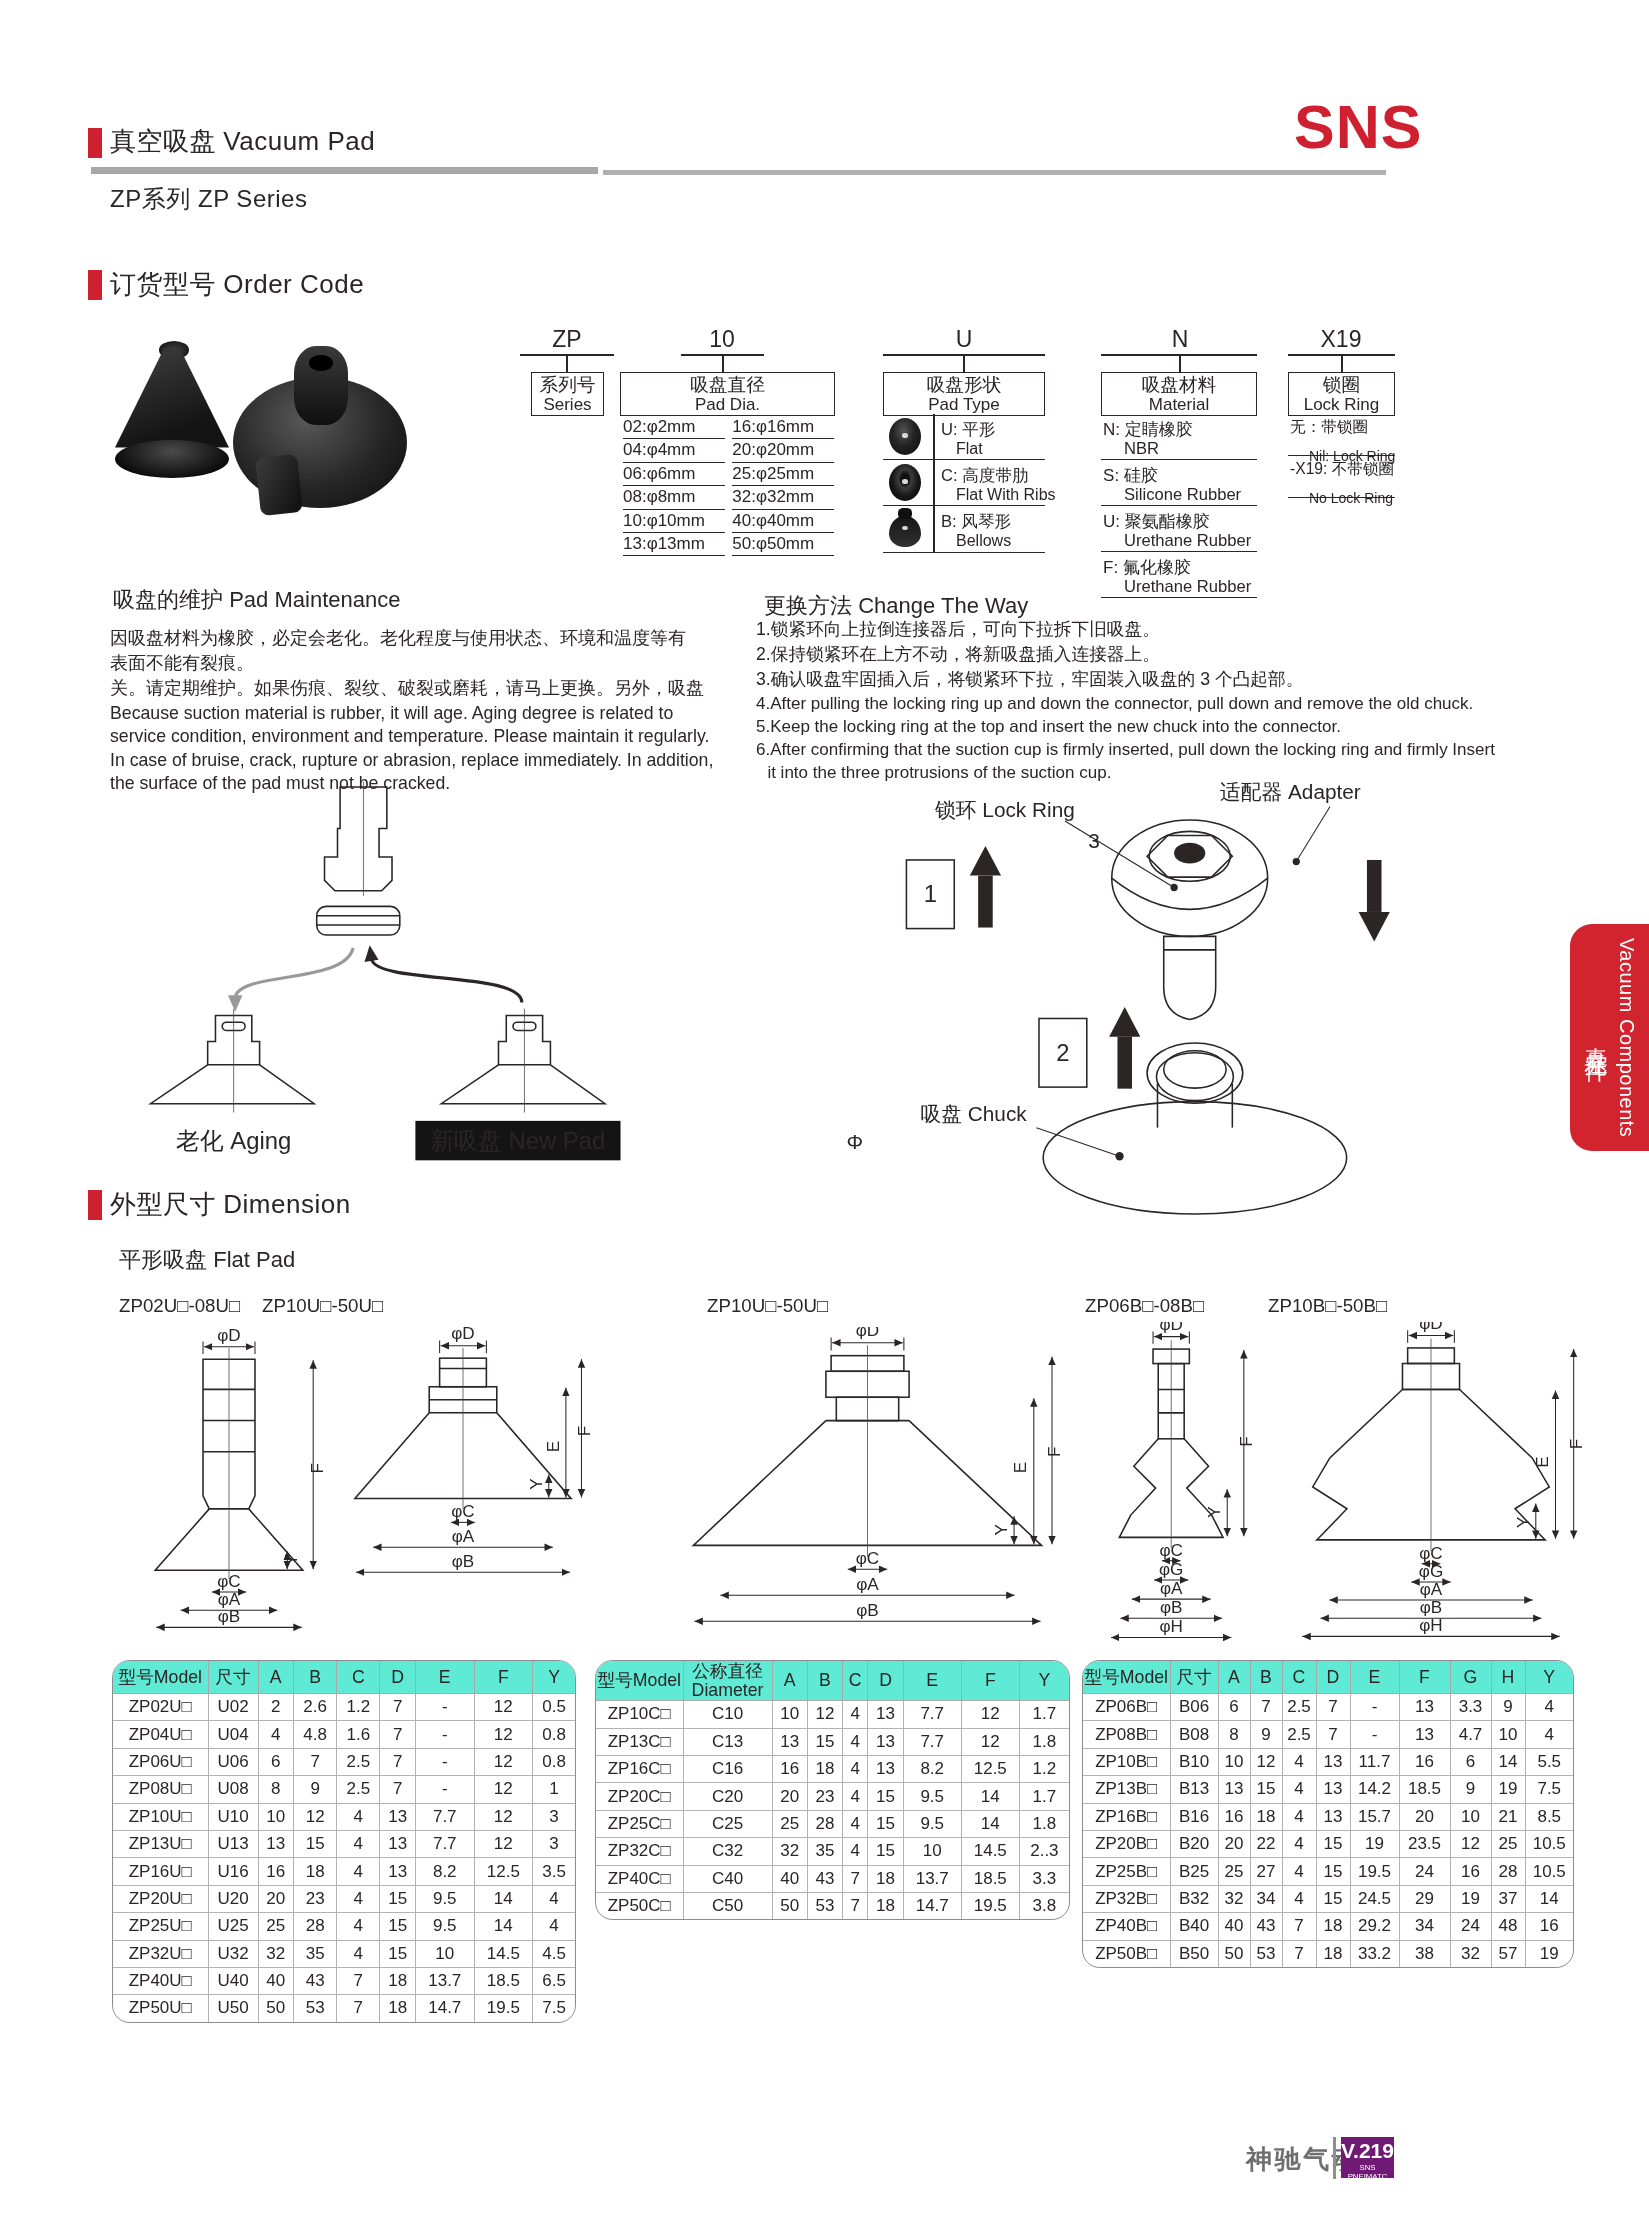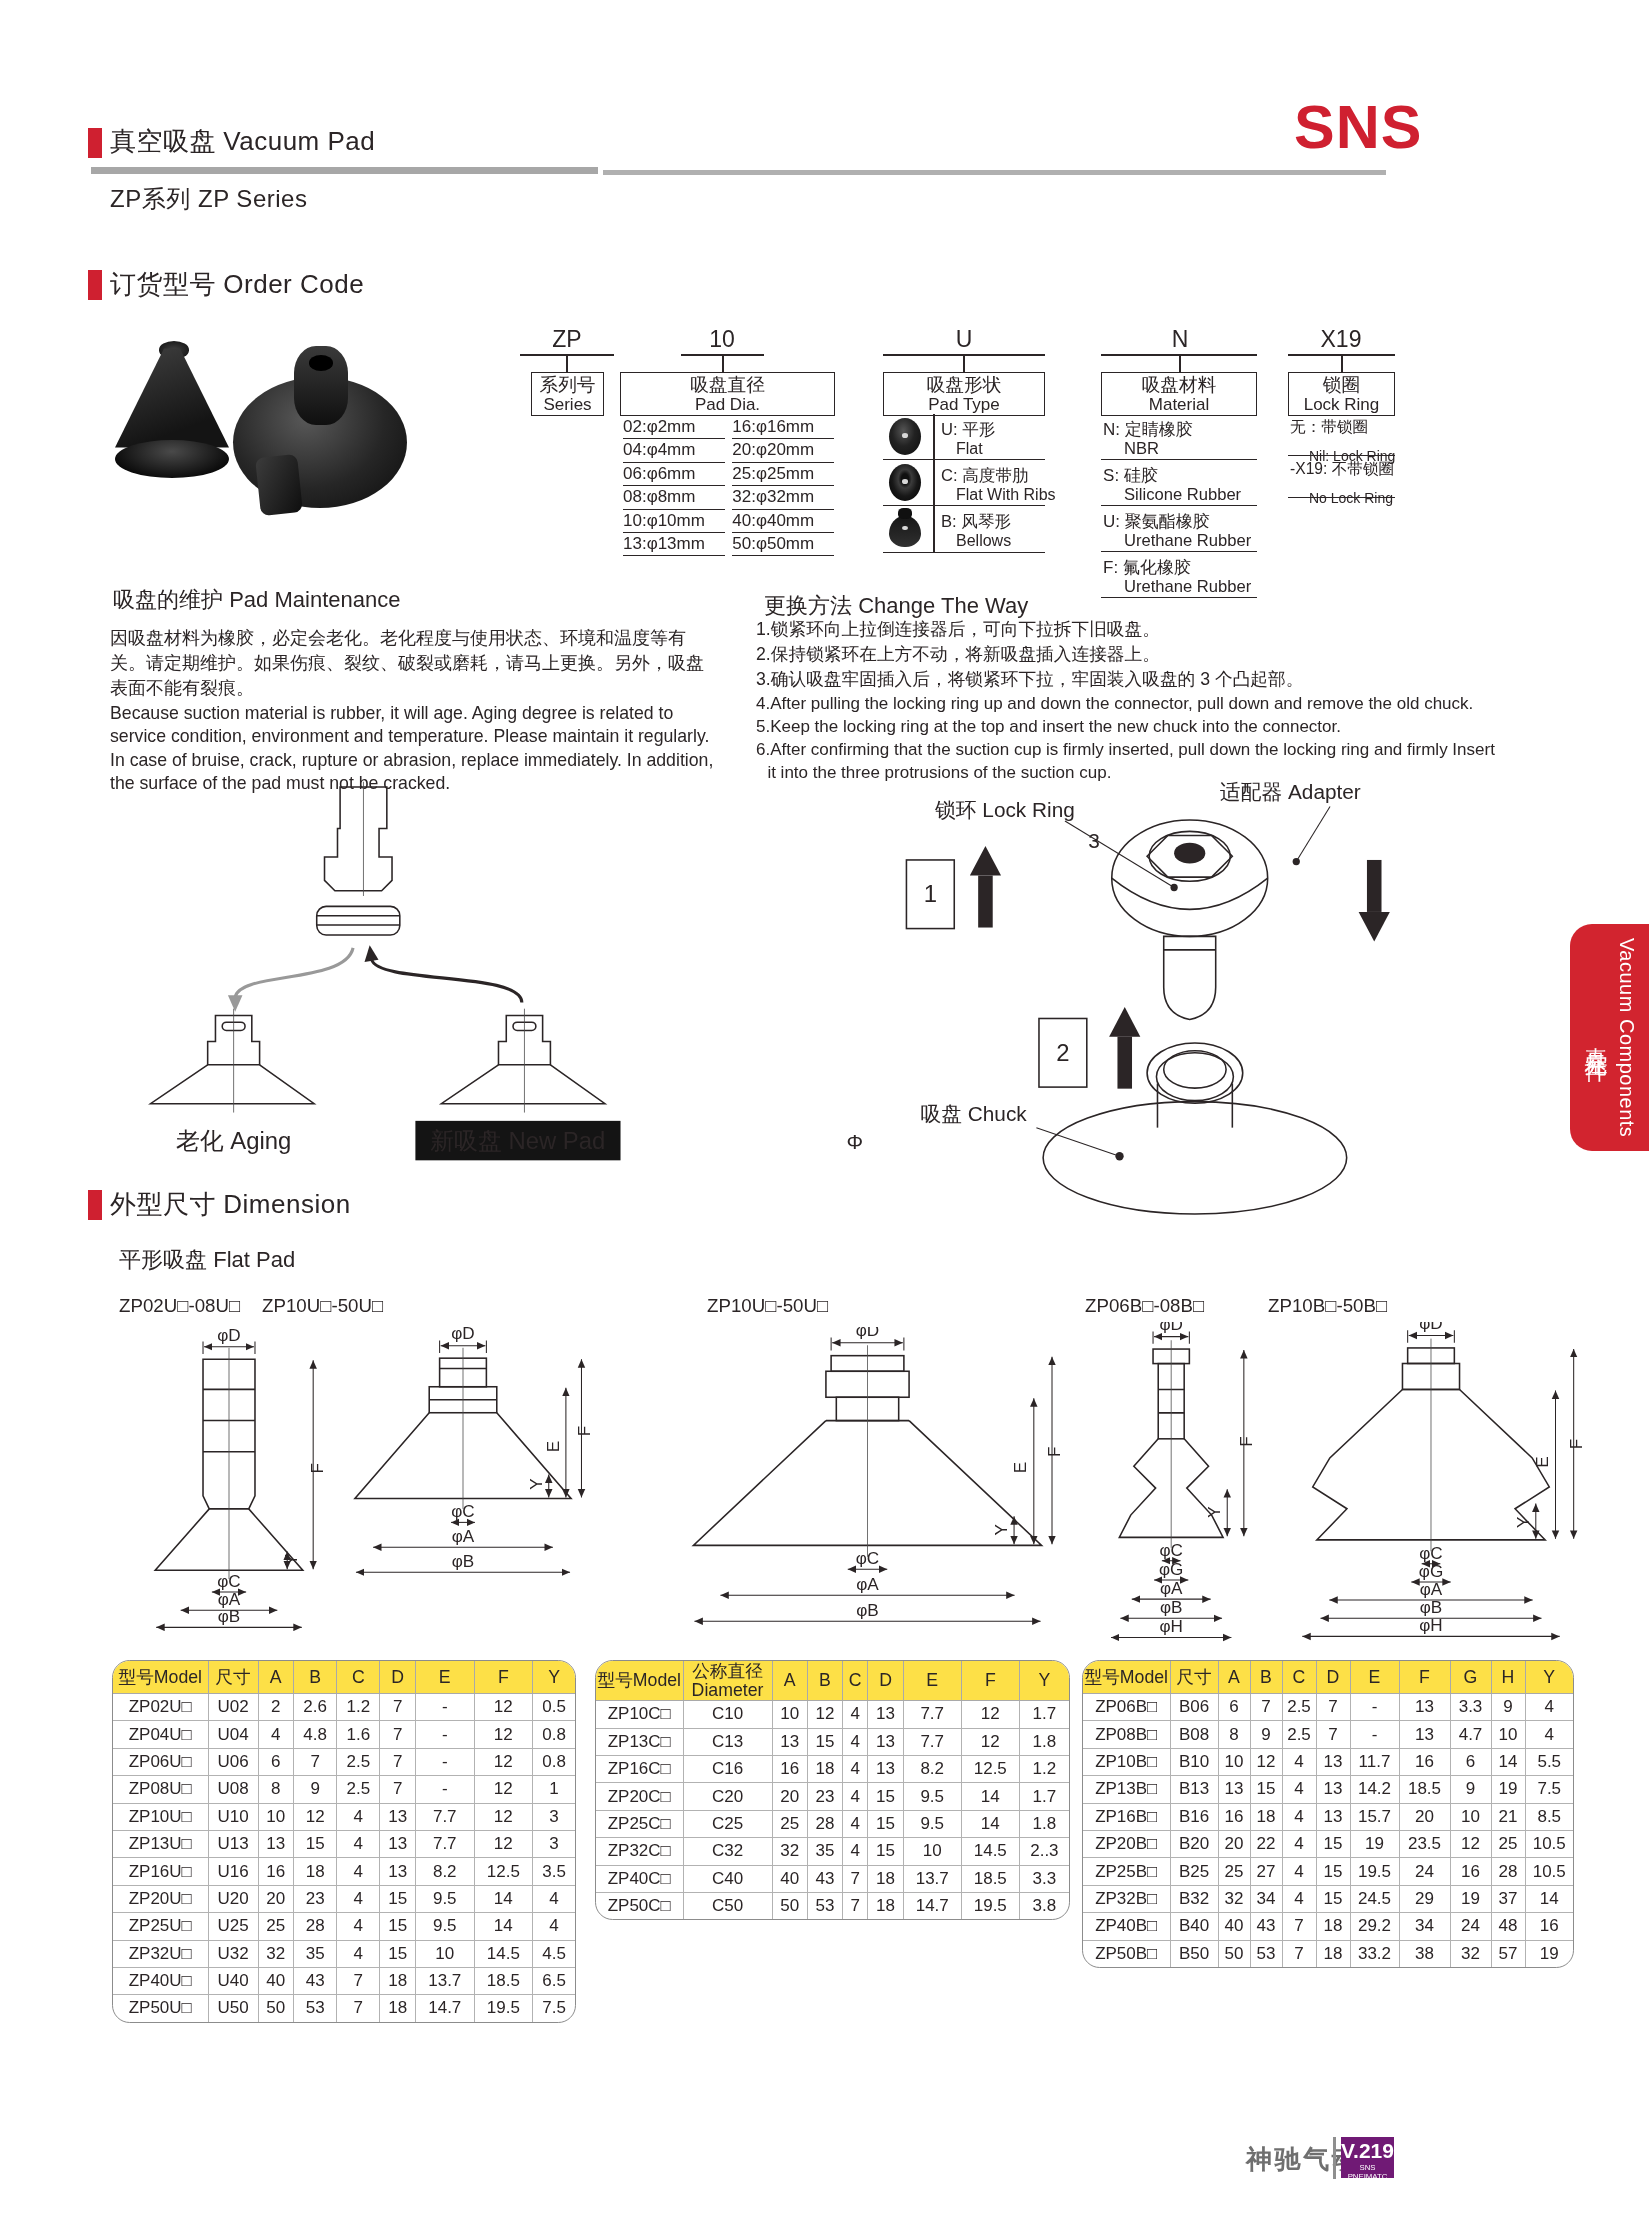--- a/index.html
+++ b/index.html
@@ -58,21 +58,21 @@
   svg .ln{fill:none;stroke:#2b2526;stroke-width:3;}
   svg .thin{fill:none;stroke:#4a4a4a;stroke-width:1.5;}
   svg .dim{fill:none;stroke:#2b2526;stroke-width:2;}
   svg .dtxt{font:33px "Liberation Sans","DejaVu Sans",sans-serif;fill:#2b2526;}
   svg .t40{font:40px "Liberation Sans","DejaVu Sans",sans-serif;fill:#2b2526;}
   svg .t46{font:46px "Liberation Sans","DejaVu Sans",sans-serif;fill:#2b2526;}
   .caption{position:absolute;font-size:18.7px;white-space:nowrap;}
   
   .tbl-wrap{position:absolute;border:1.6px solid #8c8c8c;border-radius:17.7px;overflow:hidden;background:#fff;}
   .tbl-wrap table{width:100%;border-collapse:collapse;}
-  .tbl-wrap th{background:#fde047;font-size:17.7px;font-weight:400;height:30px;border:1px solid #a9a9a9;border-top:none;white-space:pre-line;line-height:1.05;}
+  .tbl-wrap th{background:#5eead4;font-size:17.7px;font-weight:400;height:30px;border:1px solid #a9a9a9;border-top:none;white-space:pre-line;line-height:1.05;}
   .tbl-wrap td{font-size:17px;text-align:center;height:24.4px;border:1px solid #b2b2b2;white-space:nowrap;}
   .tbl-wrap tr > *:first-child{border-left:none;}
   .tbl-wrap tr > *:last-child{border-right:none;}
   .tbl-wrap tbody tr:last-child td{border-bottom:none;}
   
   .side-tab{position:absolute;left:1570px;top:924px;width:79px;height:227px;background:#d2242f;border-radius:22px 0 0 22px;display:flex;justify-content:center;align-items:center;gap:2.1px;}
   .tab-cn{writing-mode:vertical-rl;text-orientation:upright;color:#fff;font-size:23px;letter-spacing:4.2px;}
   .tab-en{writing-mode:vertical-rl;color:#fff;font-size:20px;letter-spacing:0.5px;}
   
   .f-company{position:absolute;left:1246px;top:2142px;font-size:26px;font-weight:700;color:#6f6f6f;letter-spacing:2.6px;}
@@ -237,22 +237,22 @@
       <span class="opt-l1">-X19: 不带锁圈</span>
       <span class="opt-l2">No Lock Ring</span>
     </div>
   </div>
 
   <div class="h2" style="left:113px;top:585px;">
     <span>吸盘的维护</span><span class="en">Pad Maintenance</span>
   </div>
   <div class="abs" style="left:110px;top:626px;">
     <div class="tline">因吸盘材料为橡胶，必定会老化。老化程度与使用状态、环境和温度等有</div>
+    <div class="tline">表面不能有裂痕。</div>
     <div class="tline">关。请定期维护。如果伤痕、裂纹、破裂或磨耗，请马上更换。另外，吸盘</div>
-    <div class="tline">表面不能有裂痕。</div>
   </div>
   <div class="abs" style="left:110px;top:702px;">
     <div class="eline">Because suction material is rubber, it will age. Aging degree is related to</div>
     <div class="eline">service condition, environment and temperature. Please maintain it regularly.</div>
     <div class="eline">In case of bruise, crack, rupture or abrasion, replace immediately. In addition,</div>
     <div class="eline">the surface of the pad must not be cracked.</div>
   </div>
 
   <div class="h2" style="left:764px;top:585px;margin-top:6px;">
     <span>更换方法</span><span class="en">Change The Way</span>

